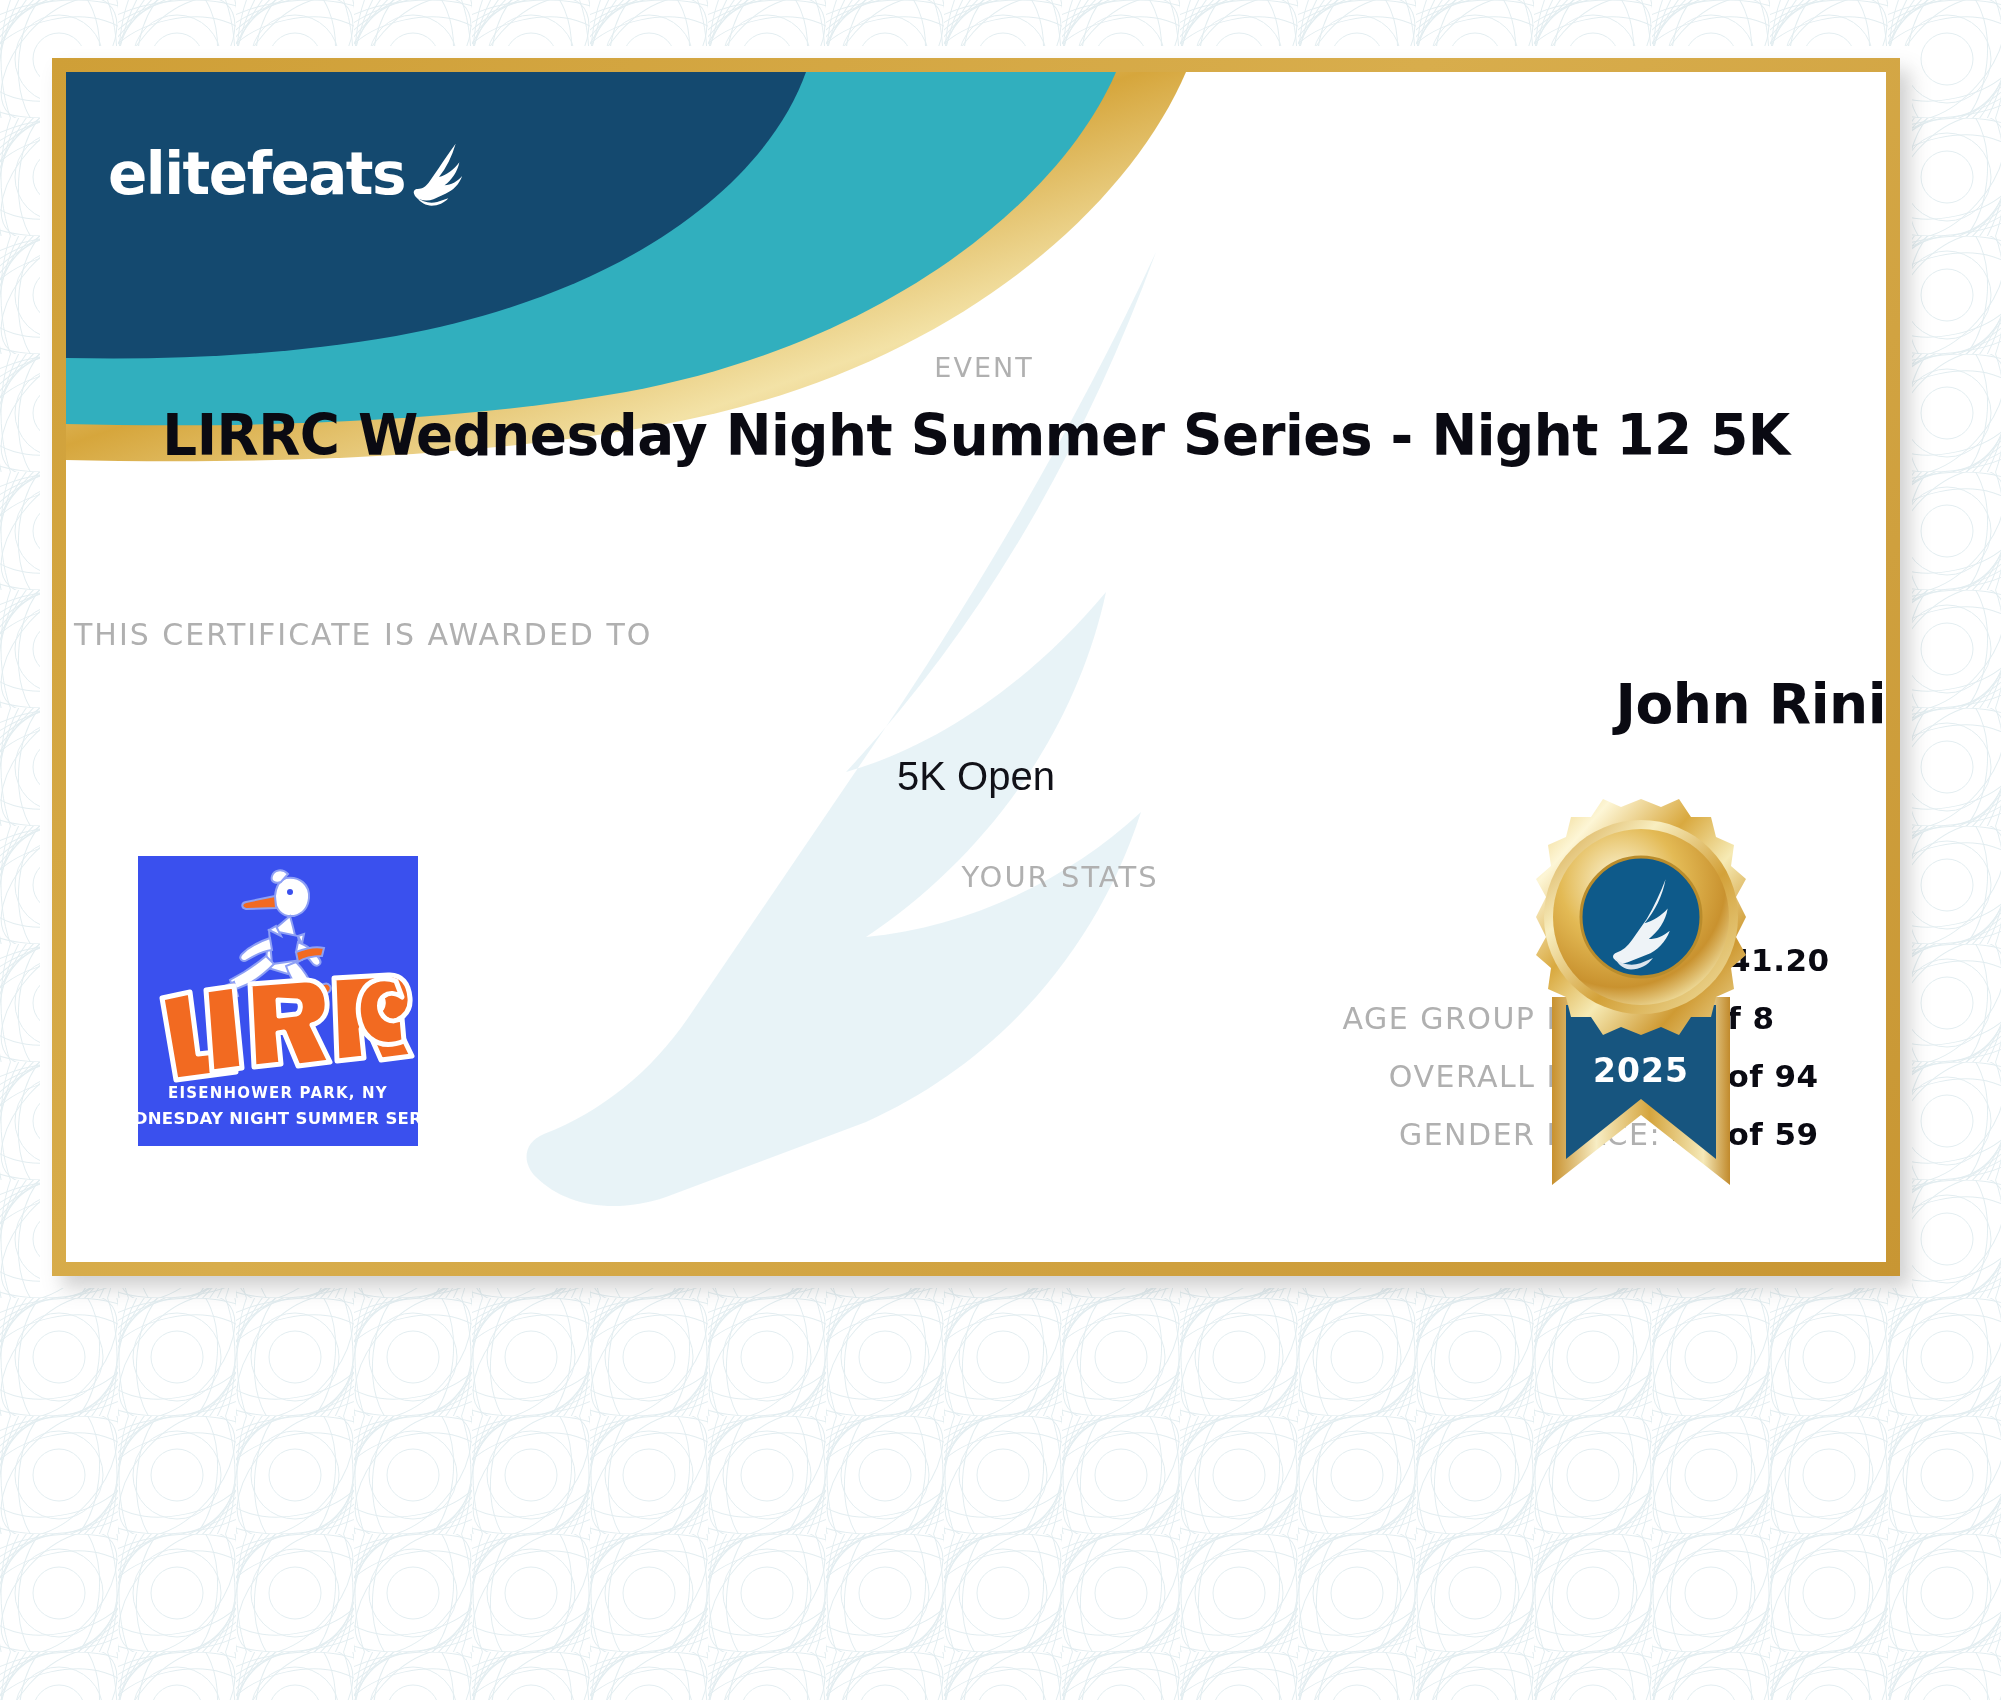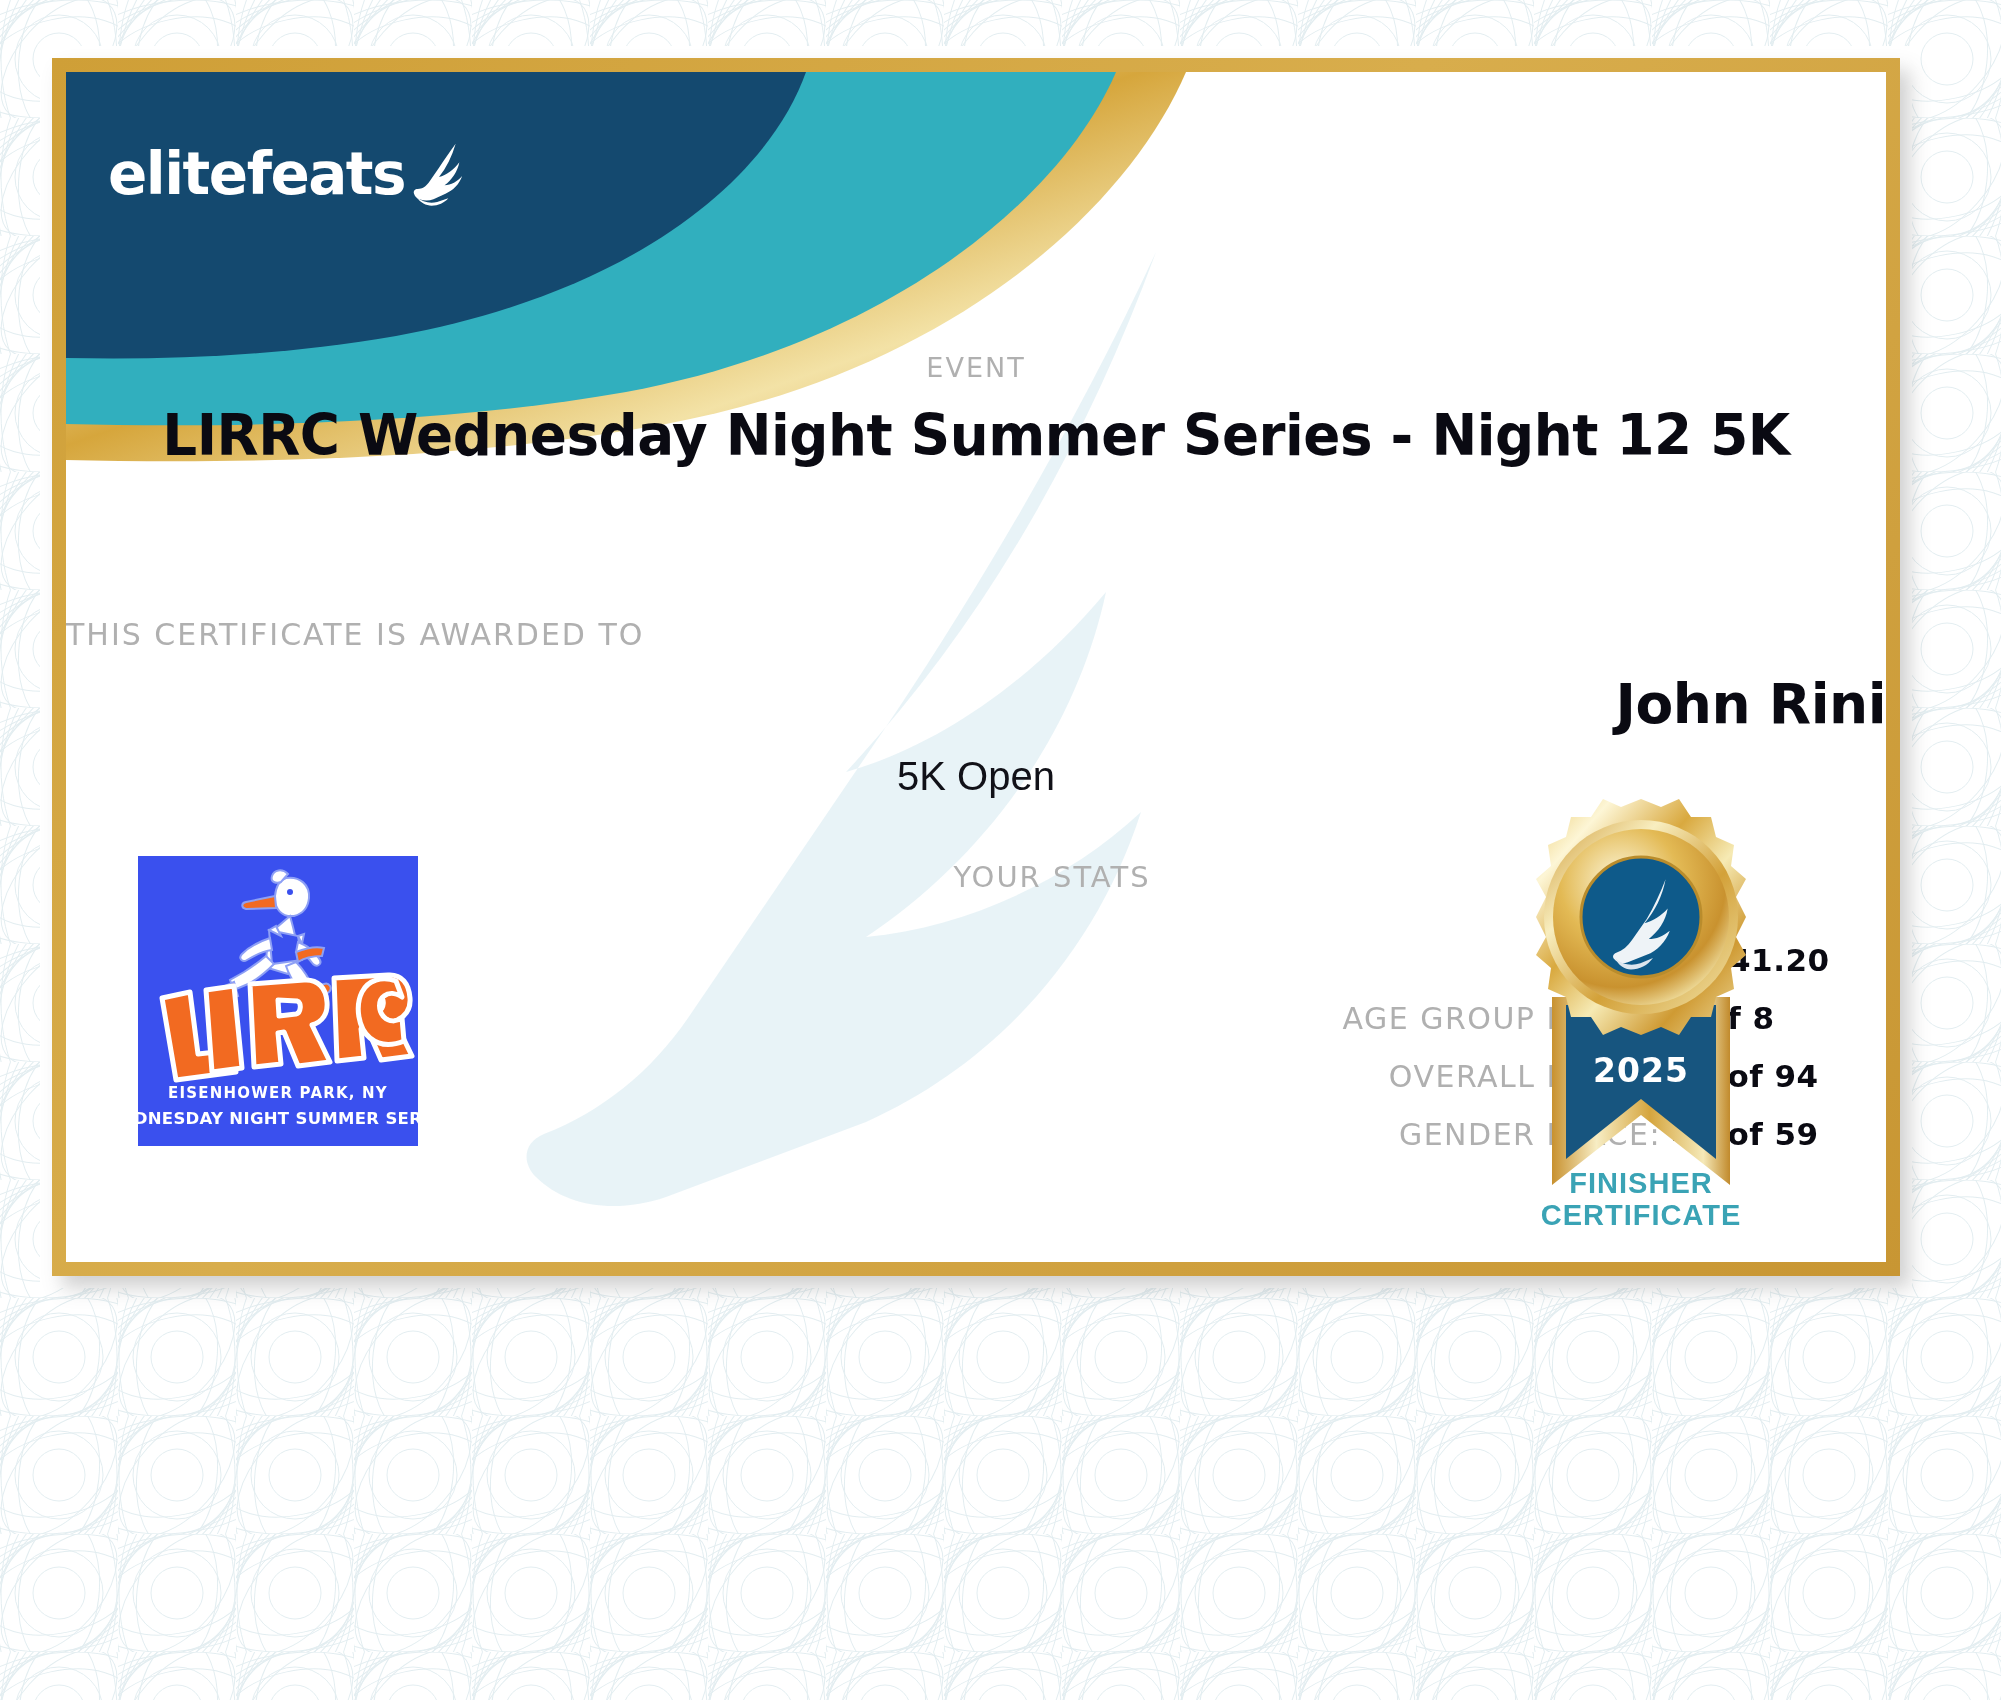--- a/index.html
+++ b/index.html
@@ -64,20 +64,21 @@
   }
 
   
   .content{position:relative;z-index:3;}
 
   .lbl{
     font-family:"DejaVu Sans", sans-serif;
     color:#b0b0b0;
     letter-spacing:2px;
     font-weight:normal;
+    padding-left:8px;
   }
 
   .event-label{
     position:absolute;left:0;top:280px;width:1820px;
     text-align:center;font-size:27px;
   }
   .event-title{
     position:absolute;left:60px;top:330px;width:1700px;
     text-align:center;
     font-family:"DejaVu Sans", sans-serif;
@@ -370,19 +371,15 @@
 
             <g transform="translate(-30,-42) scale(1.05)">
               <path d="M52 4 C49 20 42 34 32 46 C40 44 48 39 54 32 C52 44 45 54 36 61 C43 61 50 58 56 53 C52 64 44 72 34 76 L16 83 C11 85 6 84 3 80 C1 78 2 75 5 74 C11 72 16 68 20 62 L34 42 C41 30 47 17 52 4 Z" fill="#eef3f7"></path>
               <path d="M4 79 C10 85 19 87 28 84 L40 79 C35 86 27 90 19 90 C13 90 7 86 4 79 Z" fill="#dde6ee"></path>
             </g>
           </g>
         </g>
       </svg>
     </div>
 
-    <div class="medal-caption">
-      <div>FINISHER</div>
-      <div>CERTIFICATE</div>
-    </div>
 
   </div>
 </div>
 
 </body></html>

